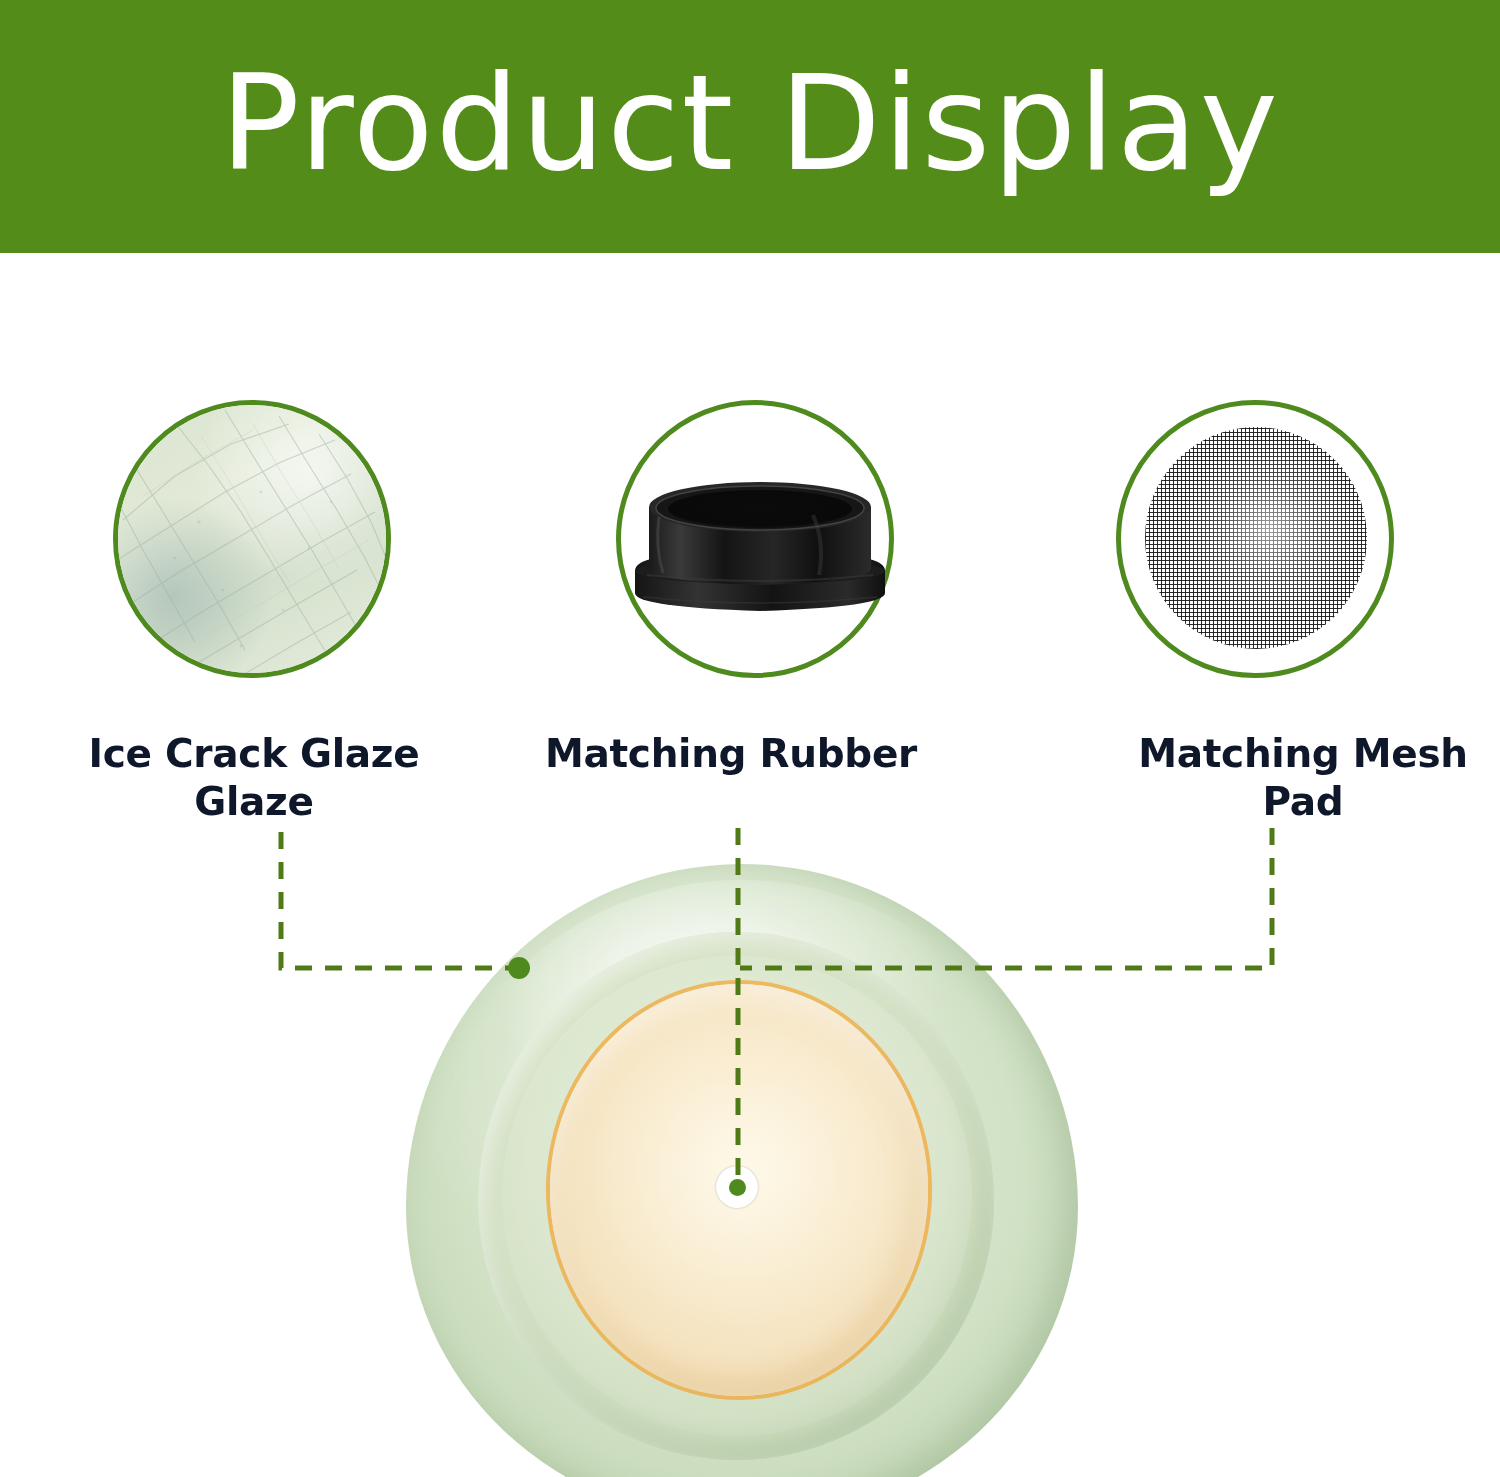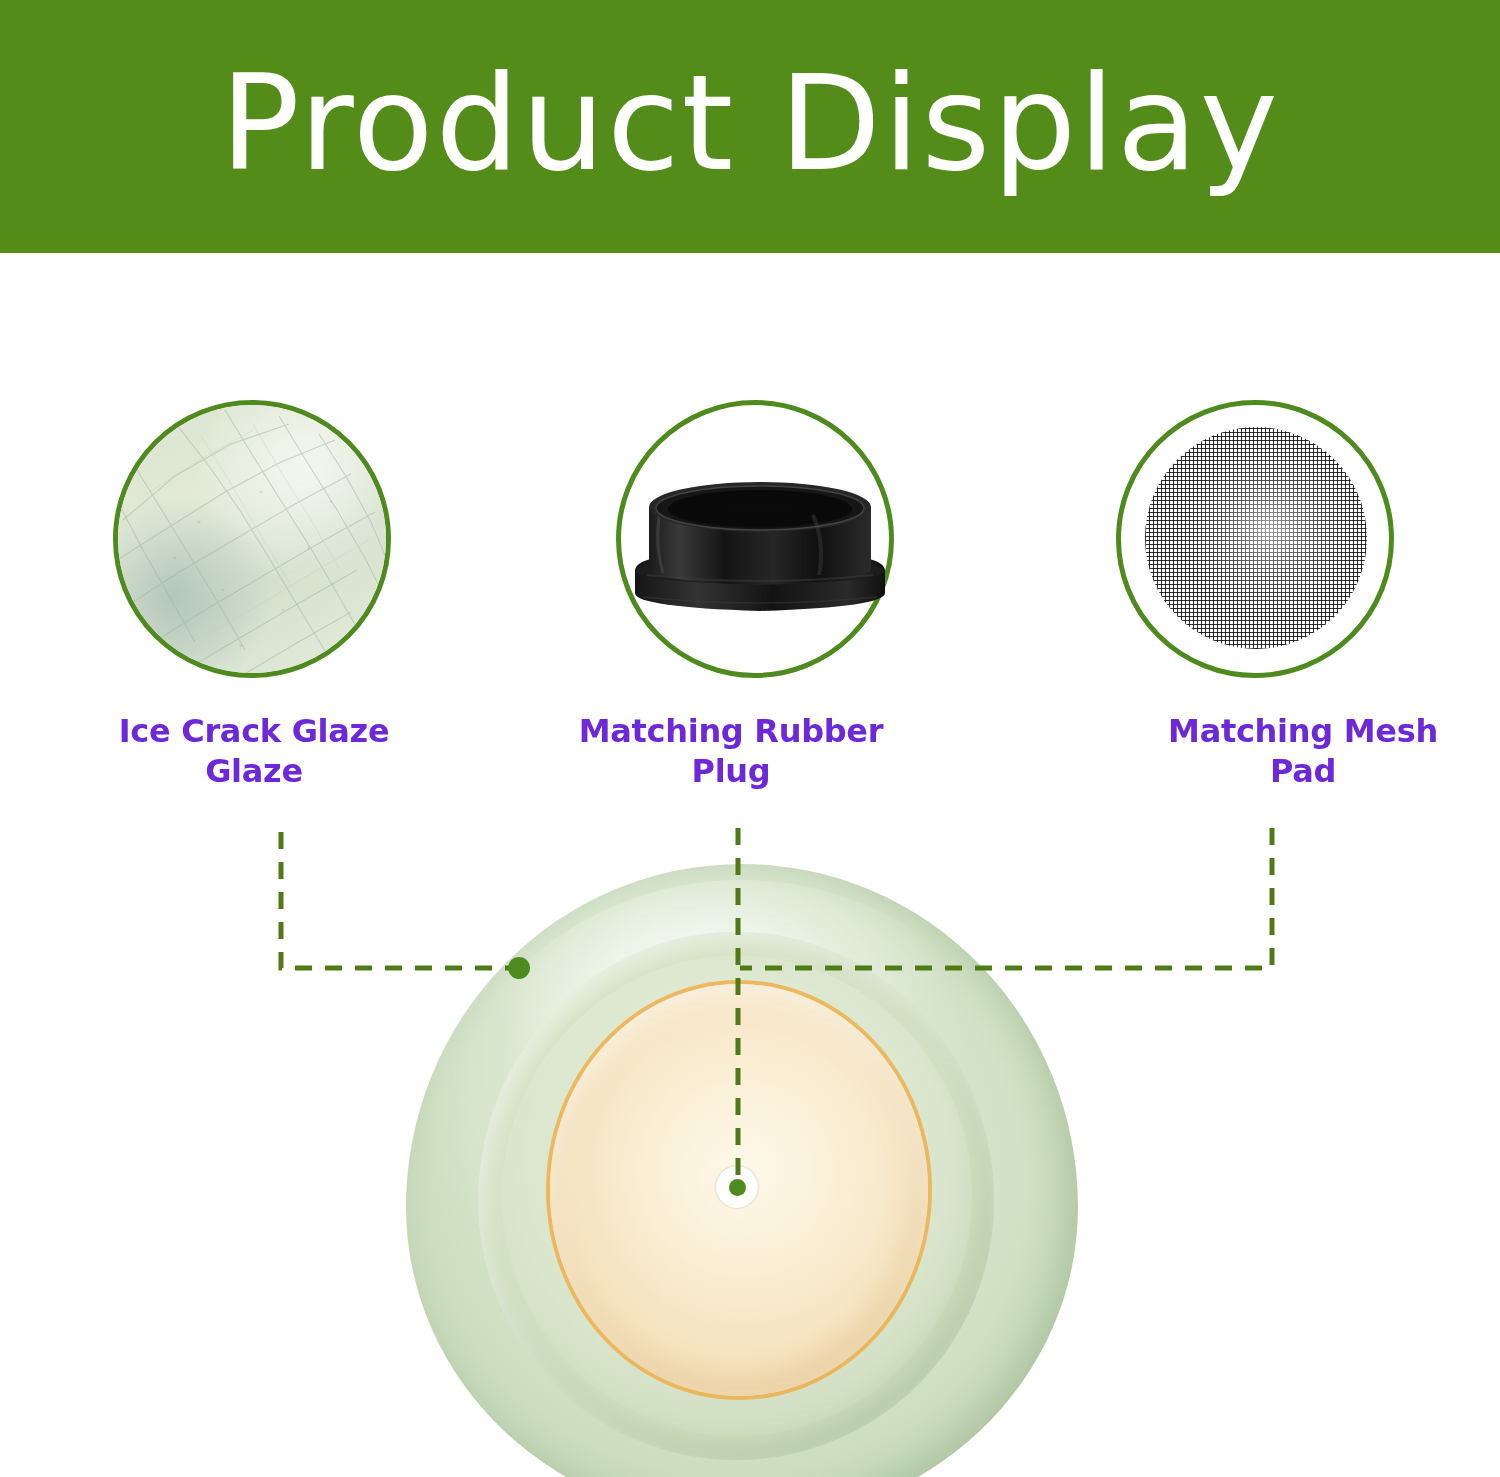--- a/index.html
+++ b/index.html
@@ -104,26 +104,27 @@
     left: -8px;
     top: 68px;
     width: 294px;
     height: 150px;
   }
 
   
   .feature-label {
     position: absolute;
     text-align: center;
-    color: #6d28d9;
+    color: #0f172a;
     font-family: "DejaVu Sans", sans-serif;
     font-weight: bold;
-    font-size: 32px;
+    font-size: 39px;
     line-height: 1.24;
     letter-spacing: -0.3px;
+    margin-top: 18px;
   }
   #feature-label-0 { left: 44px;  top: 712px; width: 420px; }
   #feature-label-1 { left: 516px; top: 712px; width: 430px; }
   #feature-label-2 { left: 1088px; top: 712px; width: 430px; }
 
   
   #connectors {
     position: absolute;
     left: 0; top: 0;
     width: 1500px;
@@ -319,21 +320,20 @@
     <div class="mesh-disc"></div>
     <div class="mesh-shade"></div>
   </div>
 
   <div class="feature-label" id="feature-label-0">
     <div>Ice Crack Glaze</div>
     <div>Glaze</div>
   </div>
   <div class="feature-label" id="feature-label-1">
     <div>Matching Rubber</div>
-    <div>Plug</div>
   </div>
   <div class="feature-label" id="feature-label-2">
     <div>Matching Mesh</div>
     <div>Pad</div>
   </div>
 
   <div id="product-photo">
     <div class="bowl-outer"></div>
     <div class="bowl-rim-shine"></div>
     <div class="bowl-basin"></div>

